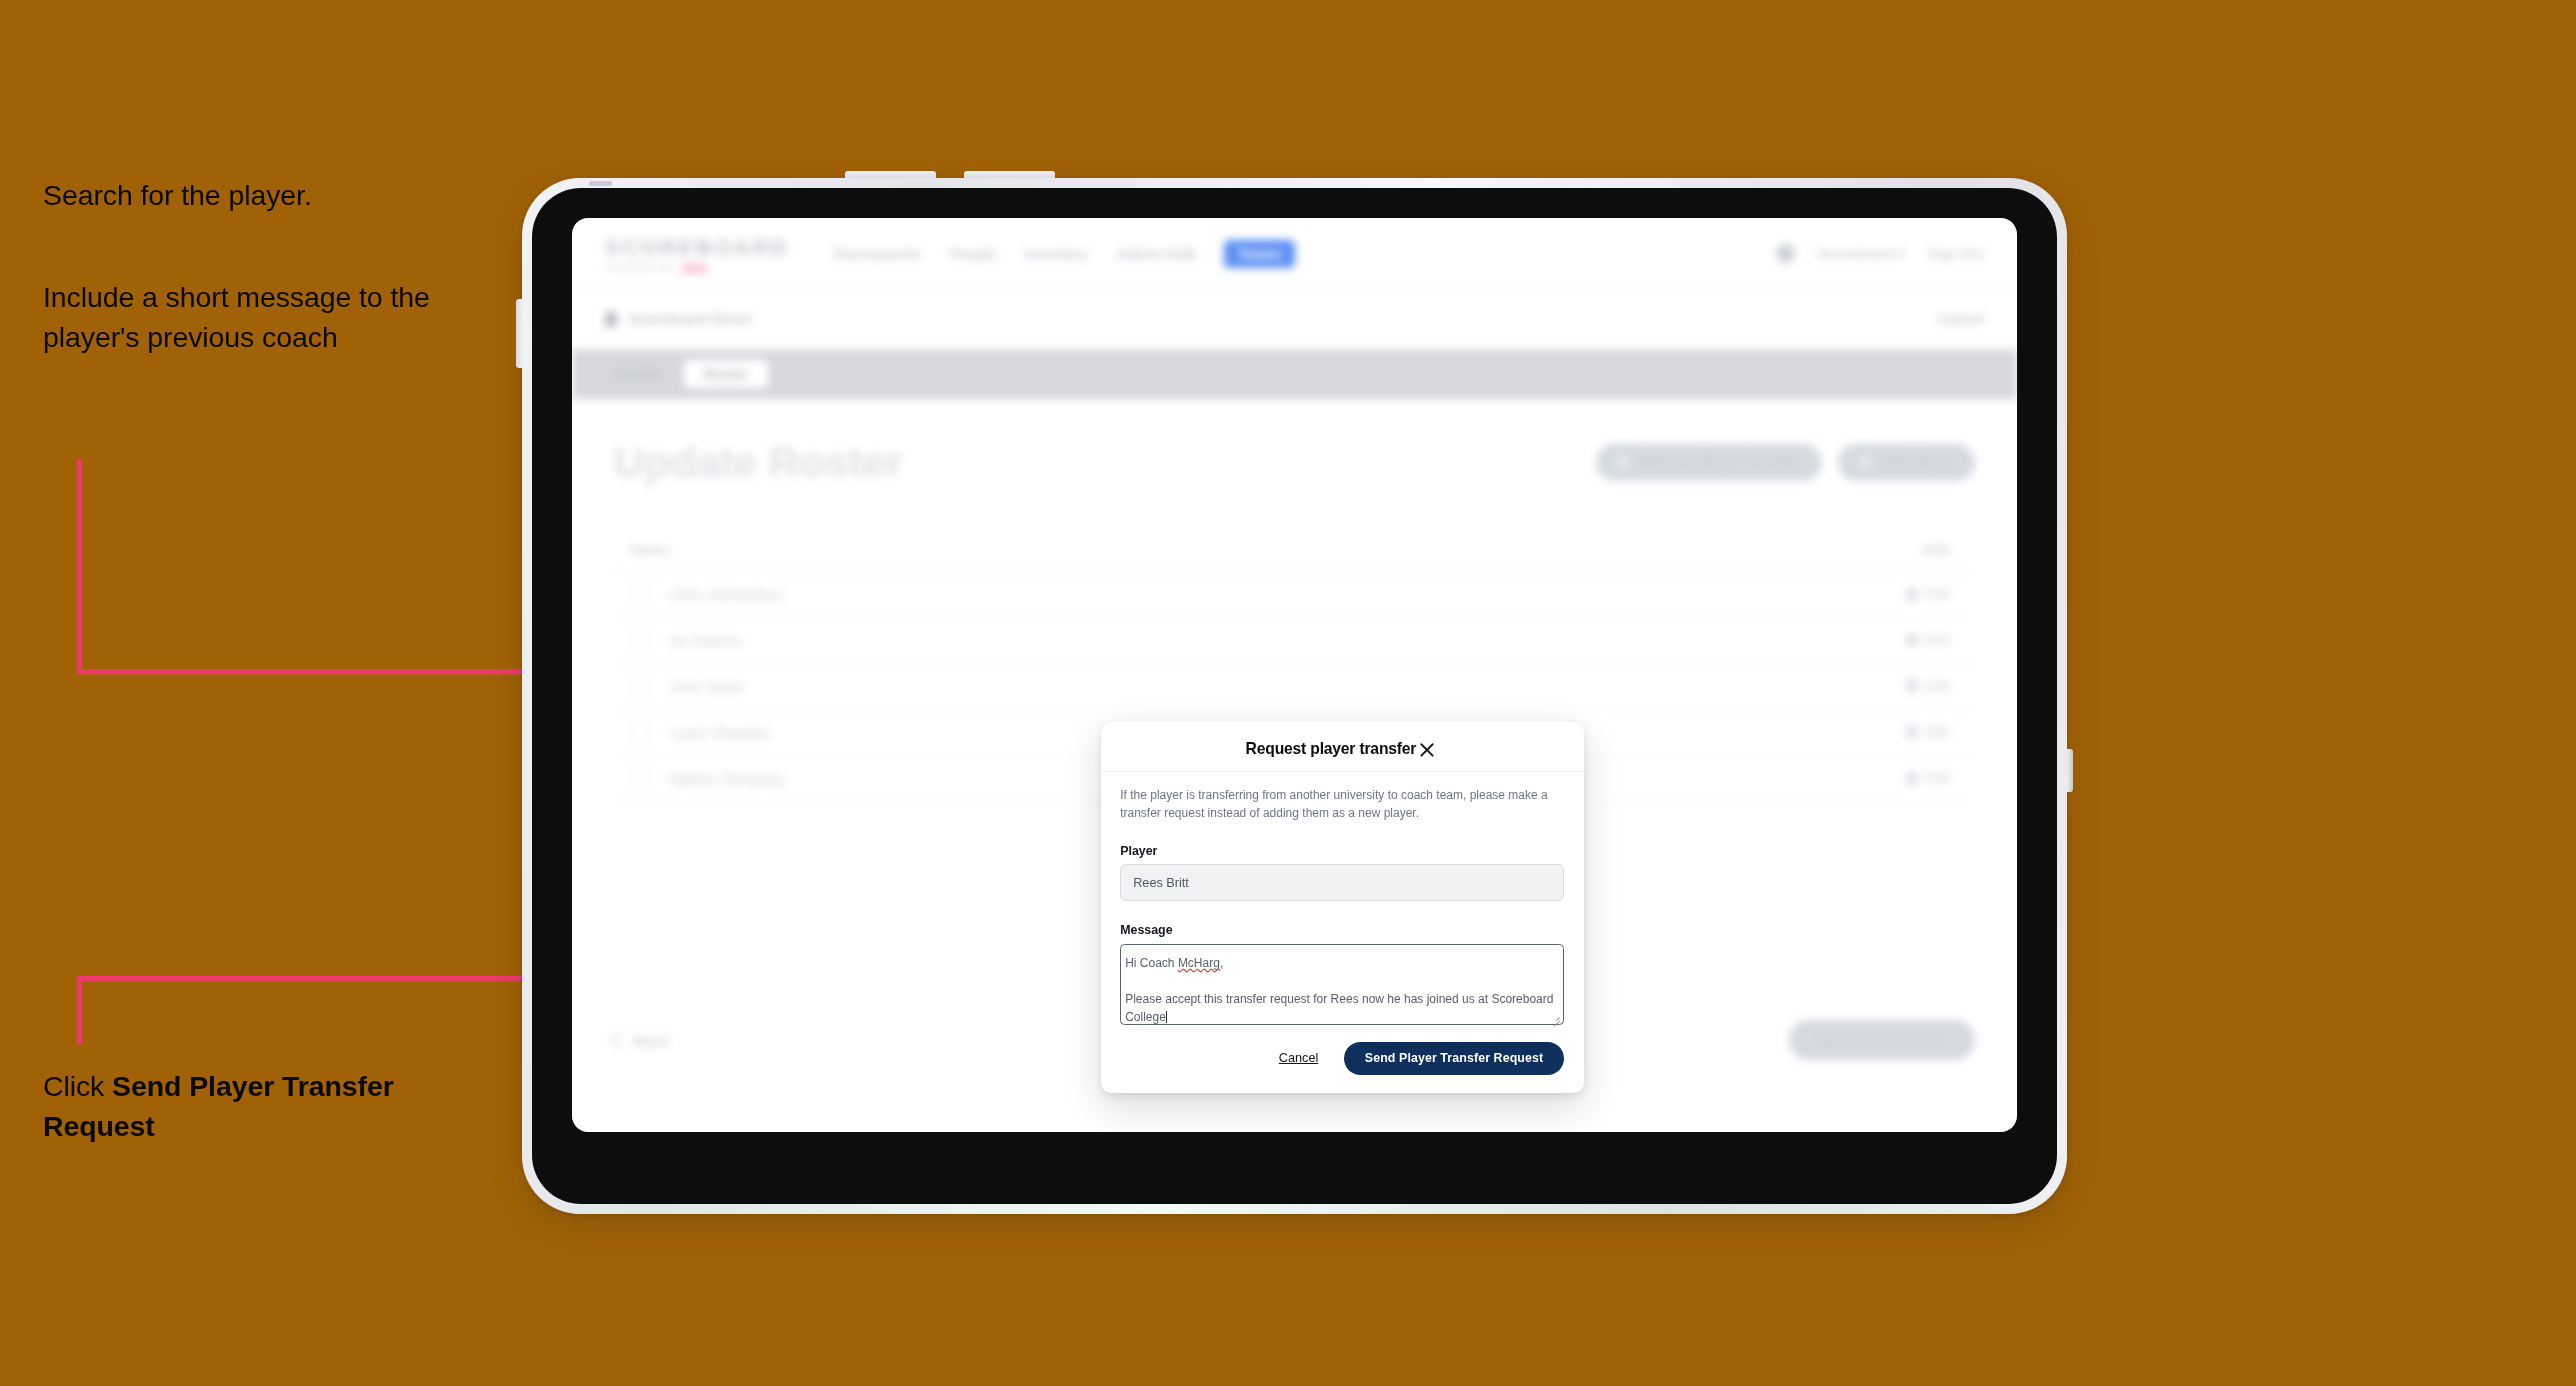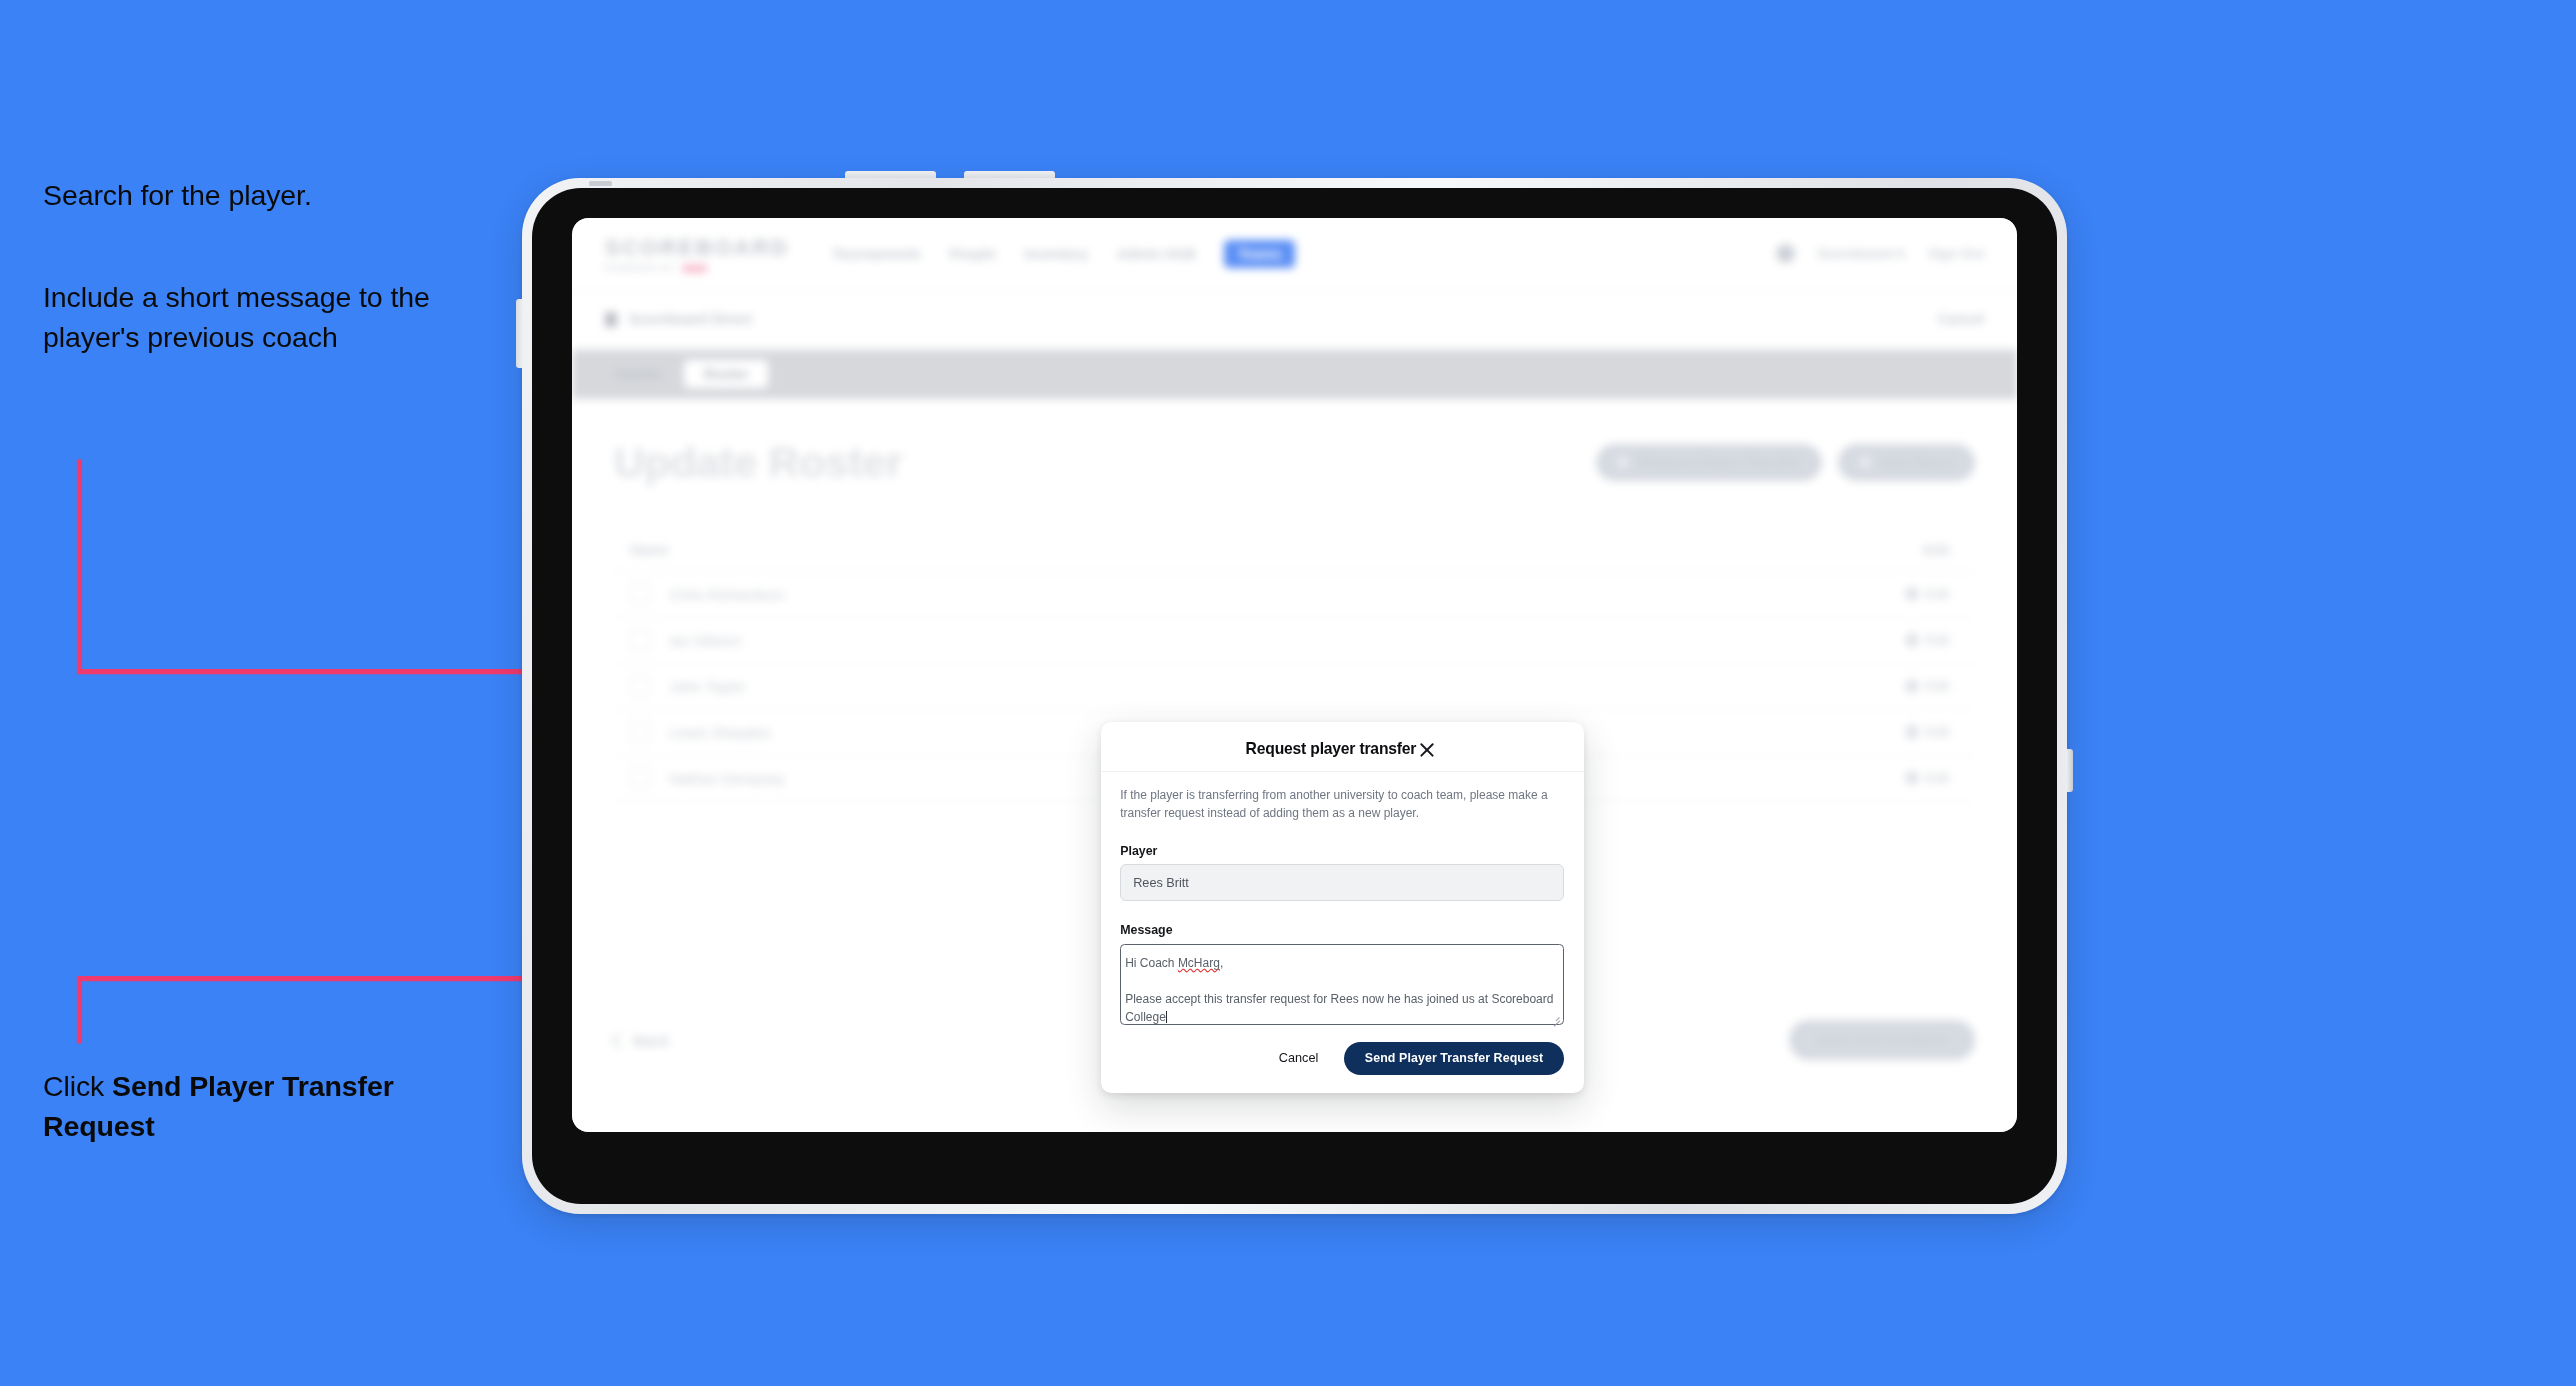--- a/index.html
+++ b/index.html
@@ -3,21 +3,21 @@
 <meta charset="utf-8">
 <style>
   * { box-sizing: border-box; margin: 0; padding: 0; }
   html, body {
     width: 2576px;
     height: 1386px;
     background: #ffffff;
     font-family: "Liberation Sans", sans-serif;
     overflow: hidden;
   }
-  .stage { position: relative; width: 2576px; height: 1386px; background:#3b82f6; }
+  .stage { position: relative; width: 2576px; height: 1386px; background:#a16207; }
 
   
   .annot {
     position: absolute;
     color: #0a0a0a;
     font-family: "Liberation Sans", sans-serif;
     font-size: 28.5px;
     line-height: 1.42;
     letter-spacing: -0.1px;
     white-space: pre-line;
@@ -191,21 +191,21 @@
   }
   .msg-resize i { position:absolute; right:0; height:1px; background:#9aa0a8; display:block; }
   .msg-resize i:nth-child(1){ bottom:0.7px; width:8.2px; transform:rotate(-45deg); transform-origin:right bottom;}
   .msg-resize i:nth-child(2){ bottom:3.7px; width:4.5px;  transform:rotate(-45deg); transform-origin:right bottom;}
   .spell { text-decoration: underline wavy #e23b3b; text-decoration-skip-ink:none; }
   .caret { display:inline-block; width:1.1px; height:12px; background:#2a2e35; vertical-align:-2.2px; }
 
   .modal-foot { display:flex; align-items:center; justify-content:flex-end; gap:7.5px; padding: 16.5px 19.5px 18px 19.5px; }
   .cancel-btn {
     background:transparent; border:none; font-size:12.7px; color:#14161b; font-weight:500;
-    padding: 8.2px 18px; cursor:pointer; font-family:"Liberation Sans",sans-serif;
+    padding: 8.2px 18px; cursor:pointer; font-family:"Liberation Sans",sans-serif;text-decoration:underline;
   }
   .send-btn {
     background:#0f2f5c; color:#ffffff; border:none; border-radius:25.5px;
     padding: 9.7px 21px; font-size:12.4px; font-weight:600; cursor:pointer;
     font-family:"Liberation Sans",sans-serif; letter-spacing:0.1px;
   }
 </style>
 </head>
 <body>
 

